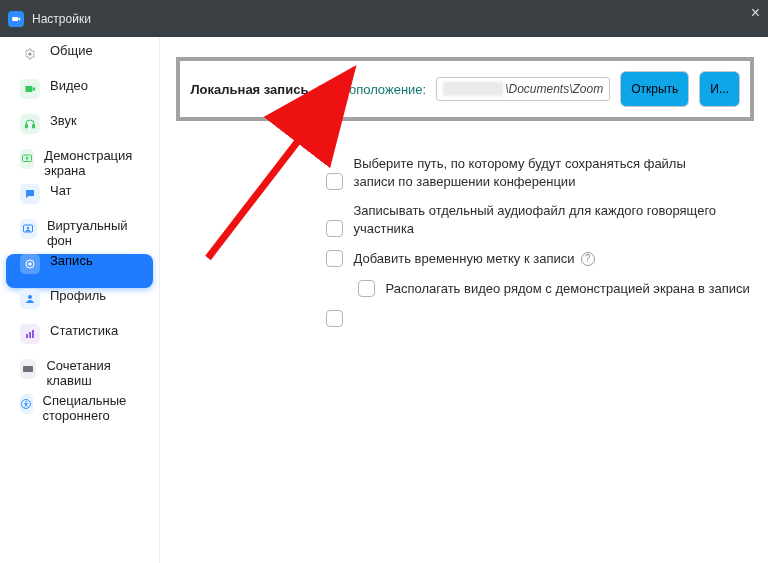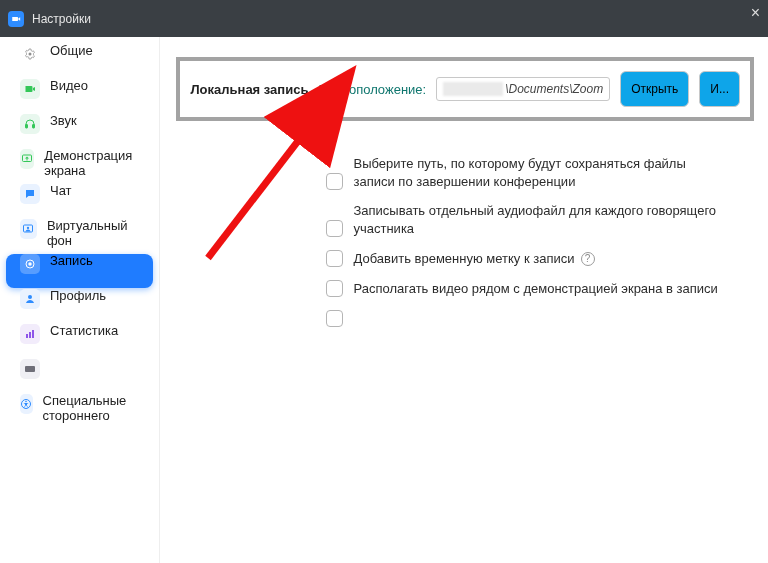--- a/index.html
+++ b/index.html
@@ -21,21 +21,21 @@
   .local-row { display: flex; align-items: center; gap: 10px; white-space: nowrap; }
   .local-title { font-weight: 700; }
   .loc-label { color: #0f766e; }
   .path-box { border: 1px solid #c8c8c8; border-radius: 3px; height: 24px; padding: 0 6px; display: flex; align-items: center; min-width: 150px; font-size: 12px; color: #444; background: #fff; font-style: italic; }
   .path-box .blur { width: 60px; height: 14px; background: #eaeaea; filter: blur(1px); margin-right: 2px; }
   .btn { border: 1px solid #c8c8c8; background: #0ea5e9; border-radius: 6px; height: 36px; padding: 0 10px; font-size: 12px; cursor: pointer; }
   .remain { text-align: right; font-size: 12px; color: #9a9a9a; margin-top: 6px; }
   .arrow-svg { position: absolute; left: 198px; top: 58px; pointer-events: none; }
   .options { margin-left: 150px; margin-top: 34px; }
   .opt { display: flex; align-items: flex-end; margin-bottom: 12px; }
-  .opt.indent { }
+  .opt.indent { margin-left: 32px; }
   .chk { width: 17px; height: 17px; border: 1.5px solid #b5b5b5; border-radius: 4px; background: #fff; margin-right: 10px; flex-shrink: 0; position: relative; cursor: pointer; margin-top: 1px; }
   .chk.checked { background: #1f7cff; border-color: #1f7cff; }
   .chk.checked::after { content: ""; position: absolute; left: 4px; top: 0px; width: 5px; height: 9px; border: solid #fff; border-width: 0 2px 2px 0; transform: rotate(42deg); }
   .opt .txt { font-size: 13px; line-height: 1.35; color: #2c2c2c; max-width: 370px; }
   .help { display: inline-flex; width: 14px; height: 14px; border: 1px solid #9a9a9a; color: #8a8a8a; border-radius: 50%; align-items: center; justify-content: center; font-size: 10px; margin-left: 6px; vertical-align: middle; cursor: pointer; }
 </style>
 </head>
 <body>
 
 <div class="titlebar">
@@ -131,20 +131,21 @@
           </svg>
         </span>
       <span class="label">Статистика</span>
     </div>
     <div class="sb-item">
       <span class="icon" style="background:#efeff4">
           <svg viewBox="0 0 24 24" fill="#6e6e78">
             <rect x="2" y="6" width="20" height="12" rx="2"></rect>
           </svg>
         </span>
+      <span class="label">Сочетания клавиш</span>
     </div>
     <div class="sb-item">
       <span class="icon" style="background:#e9f2ff">
           <svg viewBox="0 0 24 24" fill="#2D8CFF">
             <circle cx="12" cy="12" r="9" fill="none" stroke="#2D8CFF" stroke-width="2"></circle>
             <circle cx="12" cy="7" r="1.6"></circle>
             <path d="M7 10h10l-3 2v3l2 4h-1.5L13 15h-2l-1.5 4H8l2-4v-3l-3-2z"></path>
           </svg>
         </span>
       <span class="label">Специальные стороннего</span>

